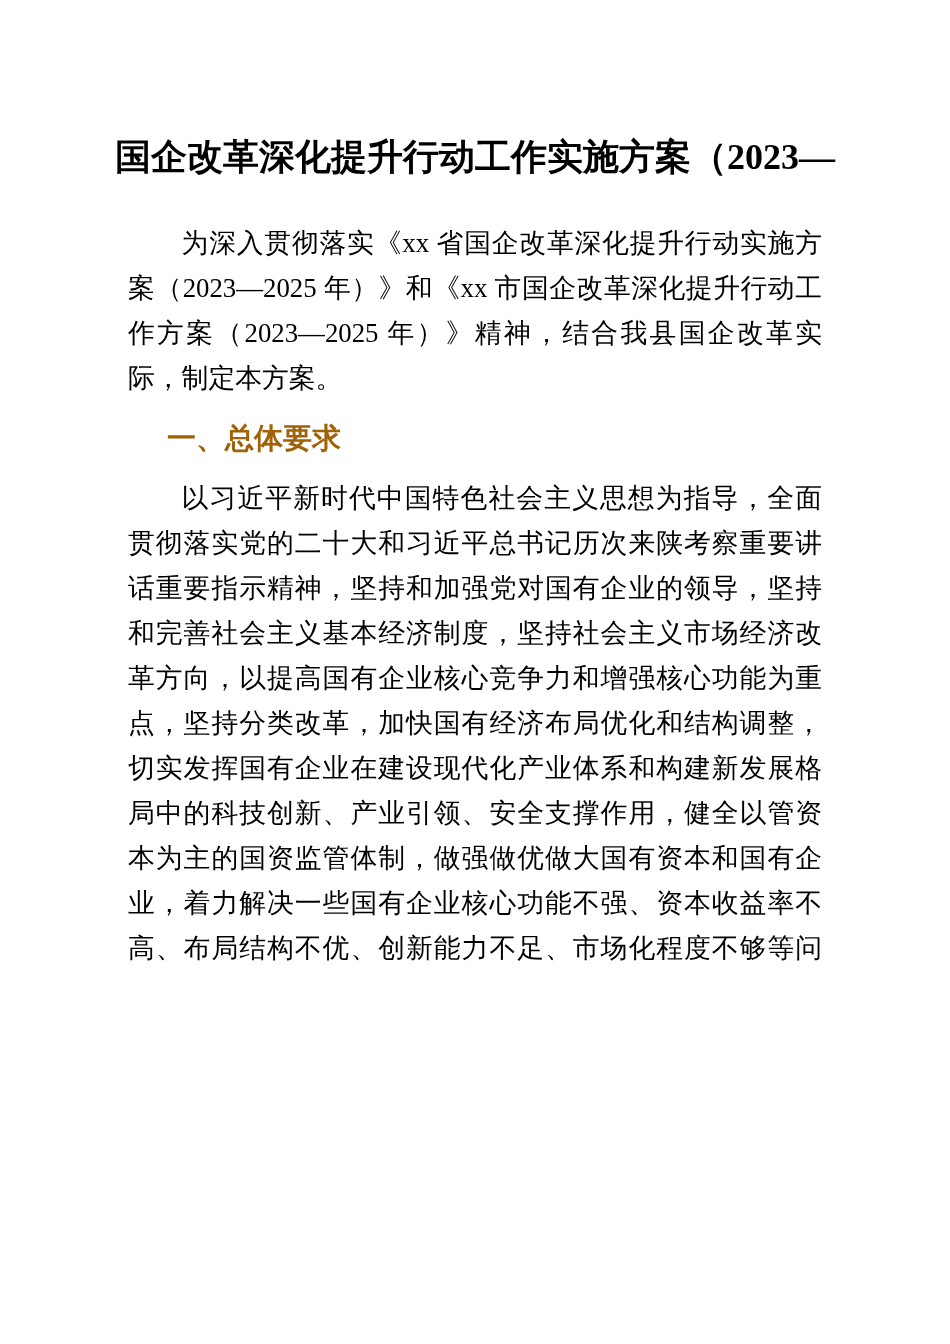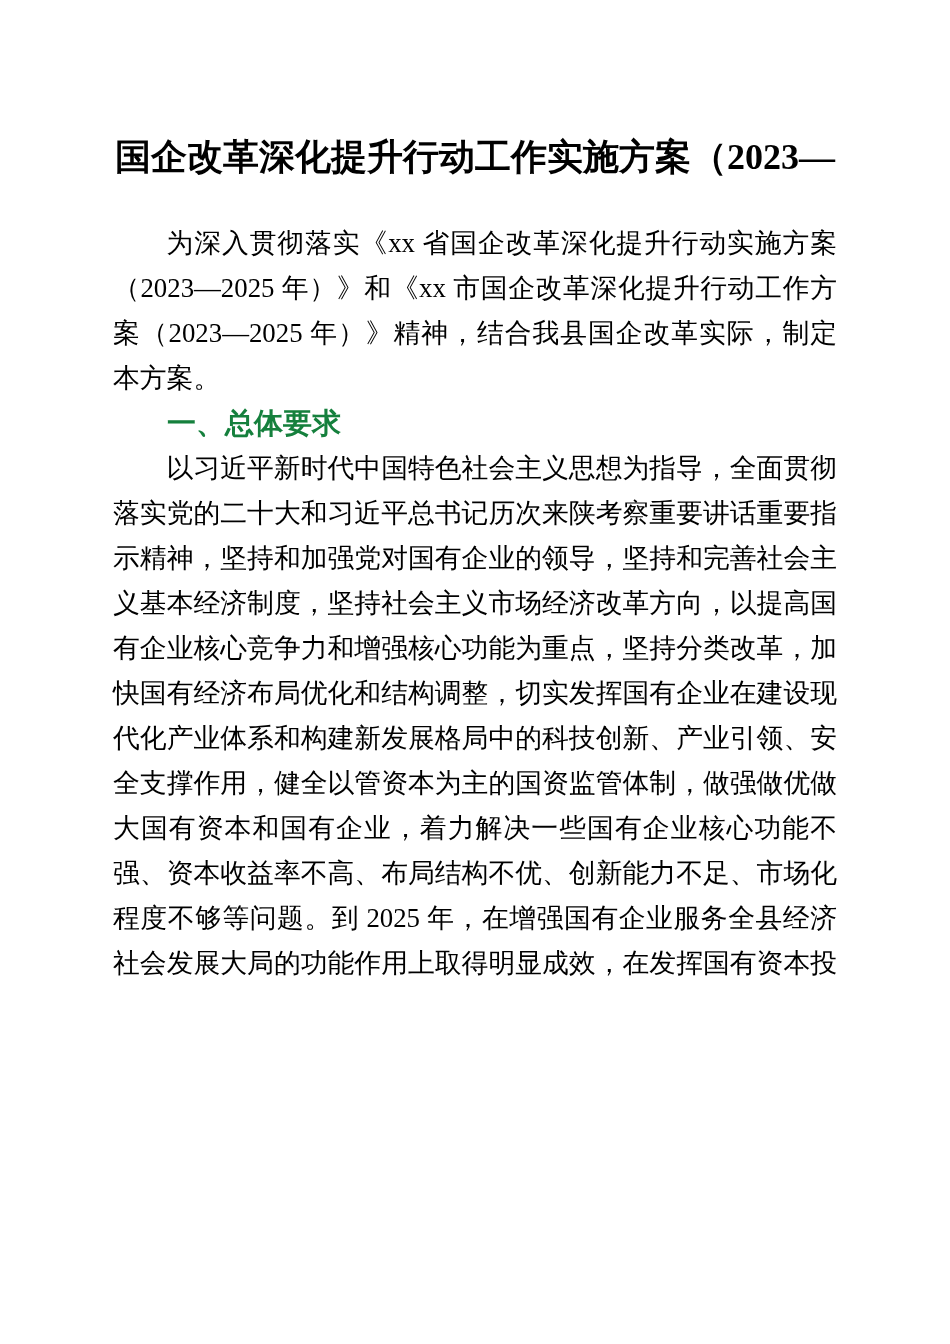--- a/index.html
+++ b/index.html
@@ -24,37 +24,37 @@
     font-size: 36px;
     line-height: 52px;
     text-align: center;
     color: #000000;
   }
   .title-line {
     display: block;
     white-space: nowrap;
   }
   .body-para {
-    margin: 0;
+    margin: 15px;
     font-family: "Liberation Serif", "DejaVu Serif", serif;
     font-size: 26.8px;
     line-height: 45px;
     text-align: justify;
     text-indent: 2em;
     color: #000000;
     word-break: break-all;
   }
   .section-heading {
     margin: 0;
     font-family: "Liberation Sans", "DejaVu Sans", sans-serif;
     font-weight: bold;
     font-size: 29px;
     line-height: 45px;
     text-indent: 54px;
-    color: #15803d;
+    color: #a16207;
     white-space: nowrap;
   }
 </style>
 </head>
 <body>
 
 <div class="page">
 
   <h1 class="doc-title">
     <span class="title-line">国企改革深化提升行动工作实施方案（2023—</span>

